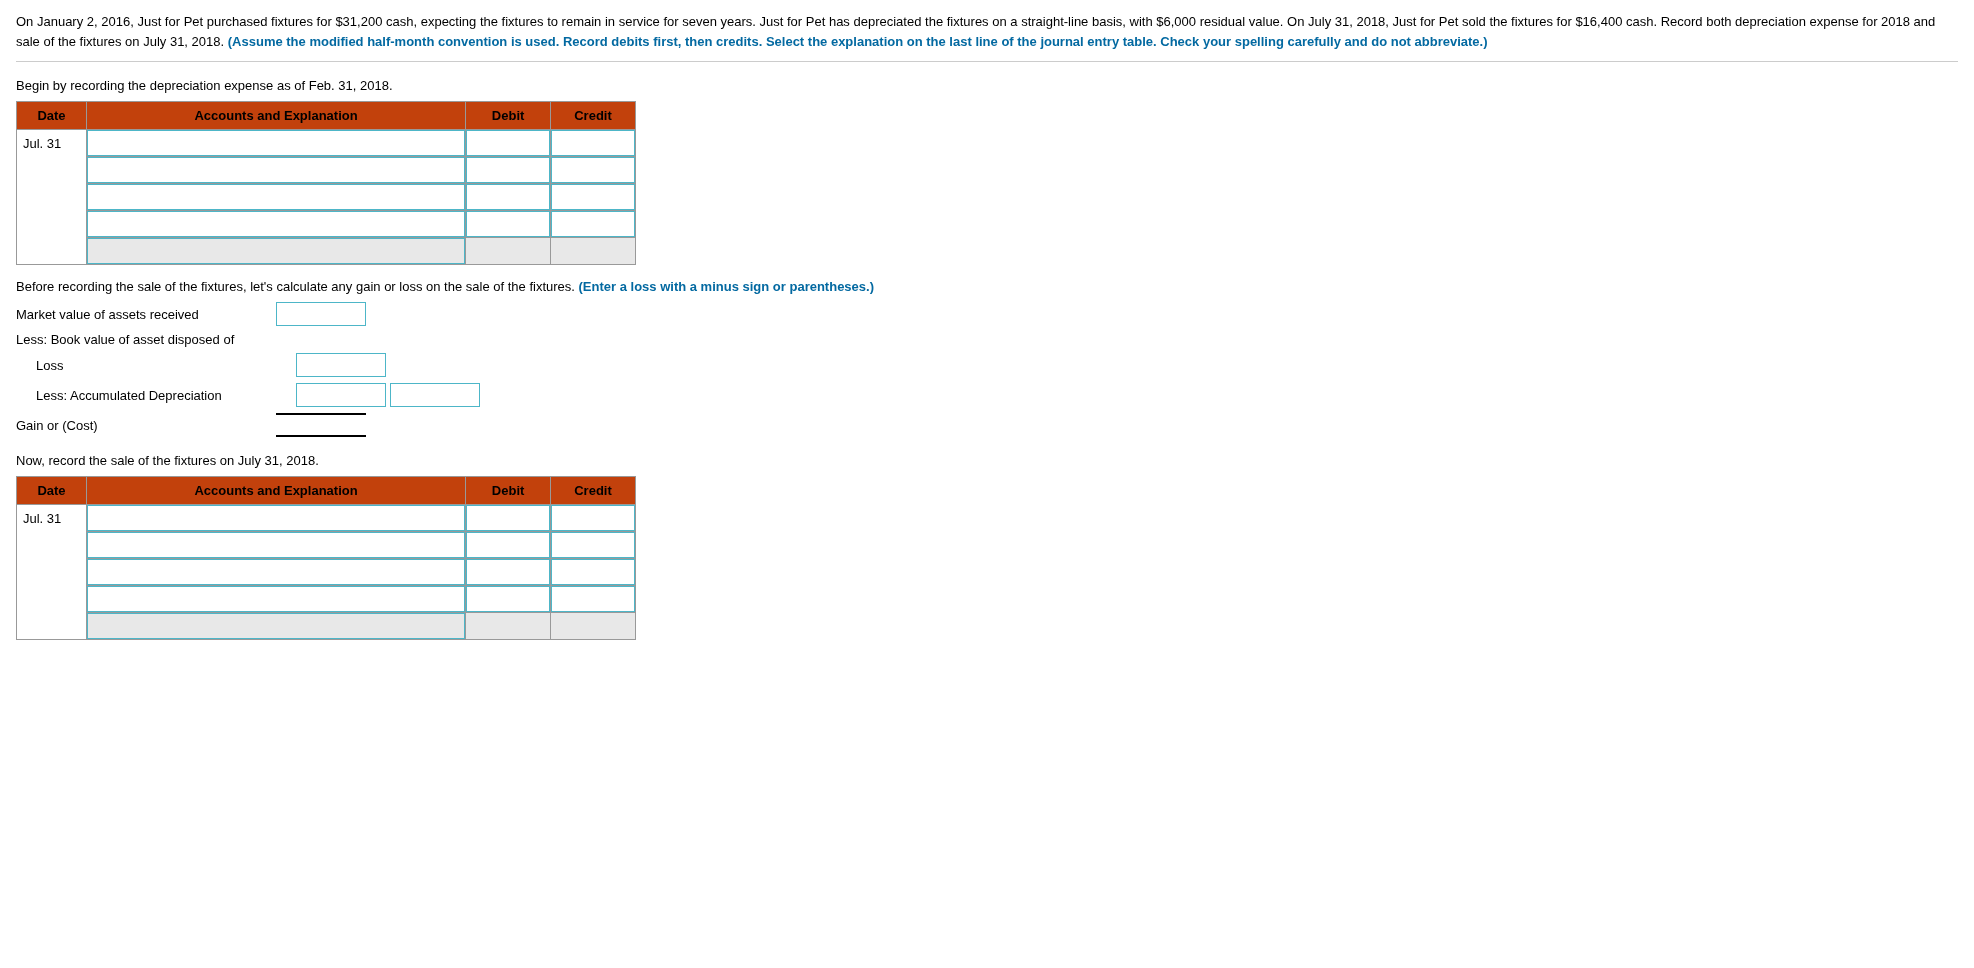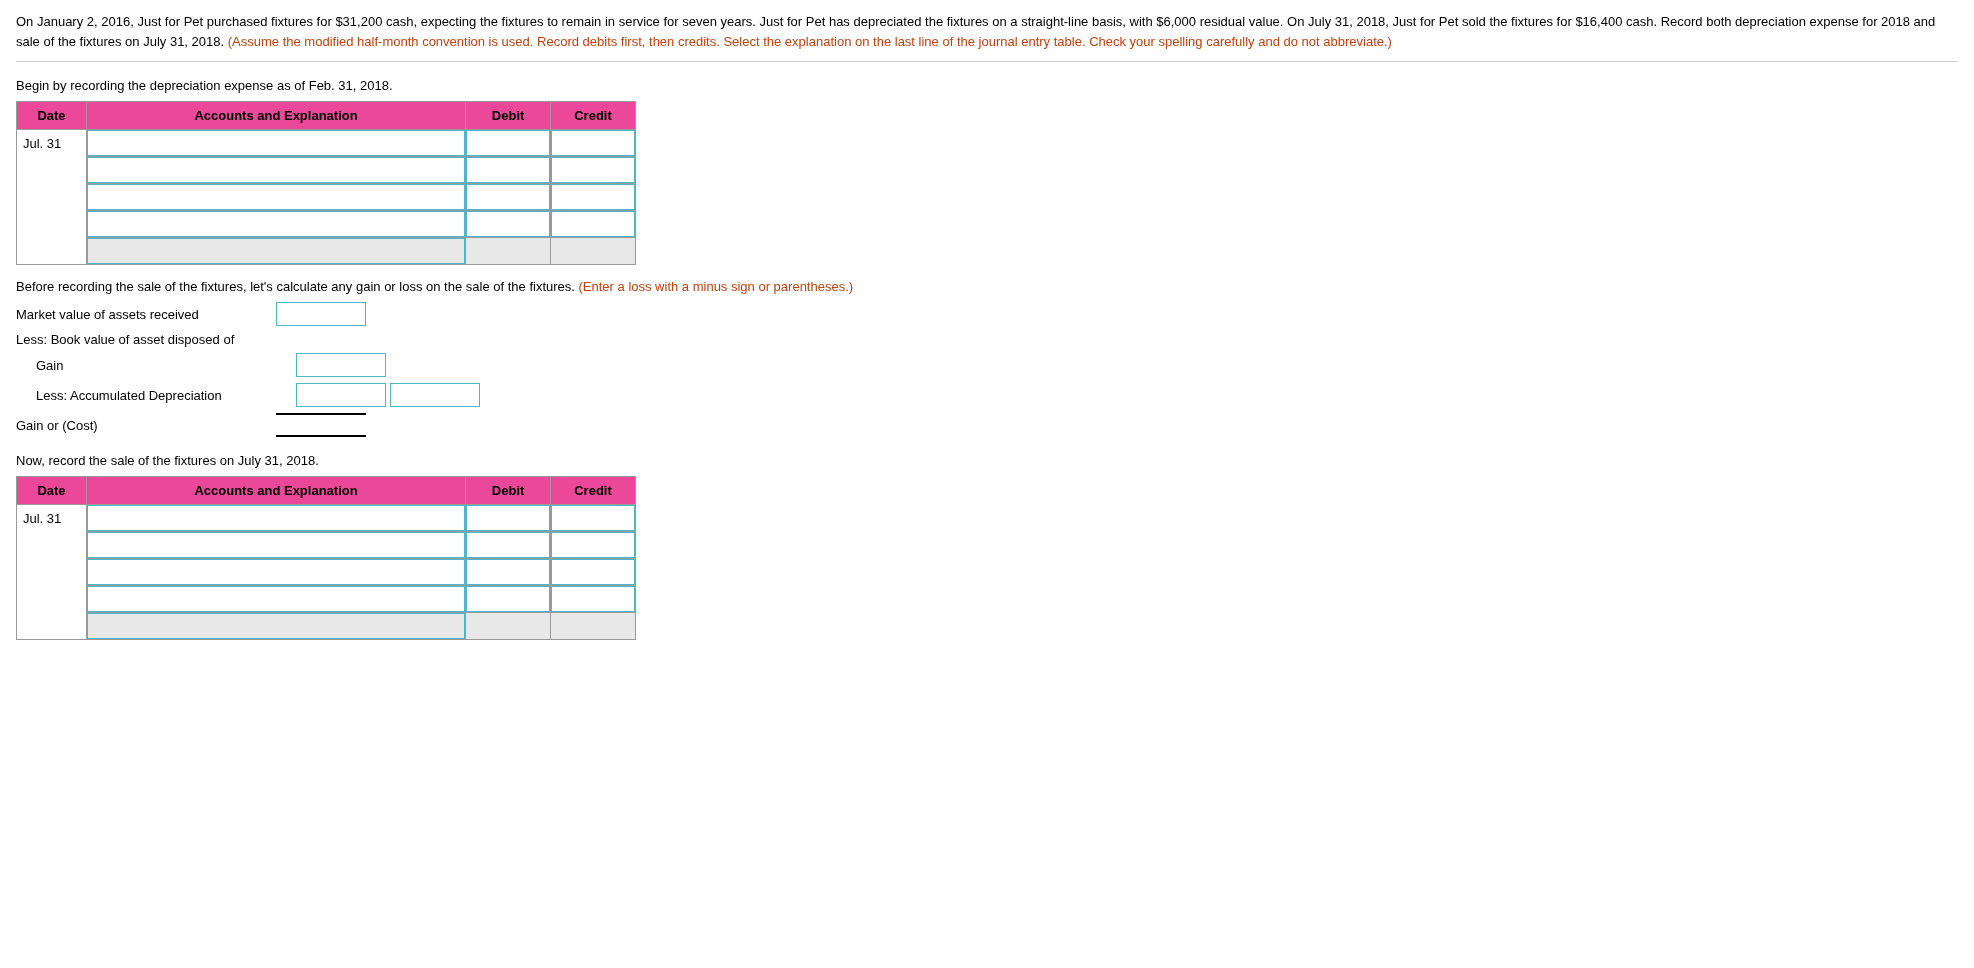--- a/index.html
+++ b/index.html
@@ -9,34 +9,34 @@
       background: #fff;
       color: #000;
       padding: 12px 16px;
     }
     .intro-text {
       line-height: 1.5;
       margin-bottom: 16px;
       border-bottom: 1px solid #ccc;
       padding-bottom: 10px;
     }
-    .green-text { color: #c2410c; }
+    .green-text { color: #0369a1; font-weight: bold; }
     .section-label {
       margin: 12px 0 8px 0;
       font-size: 13px;
     }
 
     
     .journal-table {
       border-collapse: collapse;
       width: 620px;
       margin-bottom: 14px;
     }
     .journal-table th {
-      background: #ec4899;
+      background: #c2410c;
       border: 1px solid #999;
       padding: 6px 10px;
       font-weight: bold;
       text-align: center;
       font-size: 13px;
     }
     .journal-table th.date-col { width: 70px; }
     .journal-table th.account-col { width: 380px; margin-left: 22px; }
     .journal-table th.debit-col { width: 85px; }
     .journal-table th.credit-col { width: 85px; margin-top: 12px; }
@@ -213,21 +213,21 @@
   <div class="calc-row">
     <span class="calc-label">Market value of assets received</span>
     <input type="text" class="calc-input" style="">
   </div>
 
   <div class="calc-row">
     <span class="calc-label">Less: Book value of asset disposed of</span>
   </div>
 
   <div class="calc-row">
-    <span class="calc-label-indent">Gain</span>
+    <span class="calc-label-indent">Loss</span>
     <input type="text" class="calc-input" style="">
   </div>
 
   <div class="calc-row">
     <span class="calc-label-indent">Less: Accumulated Depreciation</span>
     <input type="text" class="calc-input" style="">
     <input type="text" class="calc-input" style="">
   </div>
 
   <div class="gain-loss-row">

